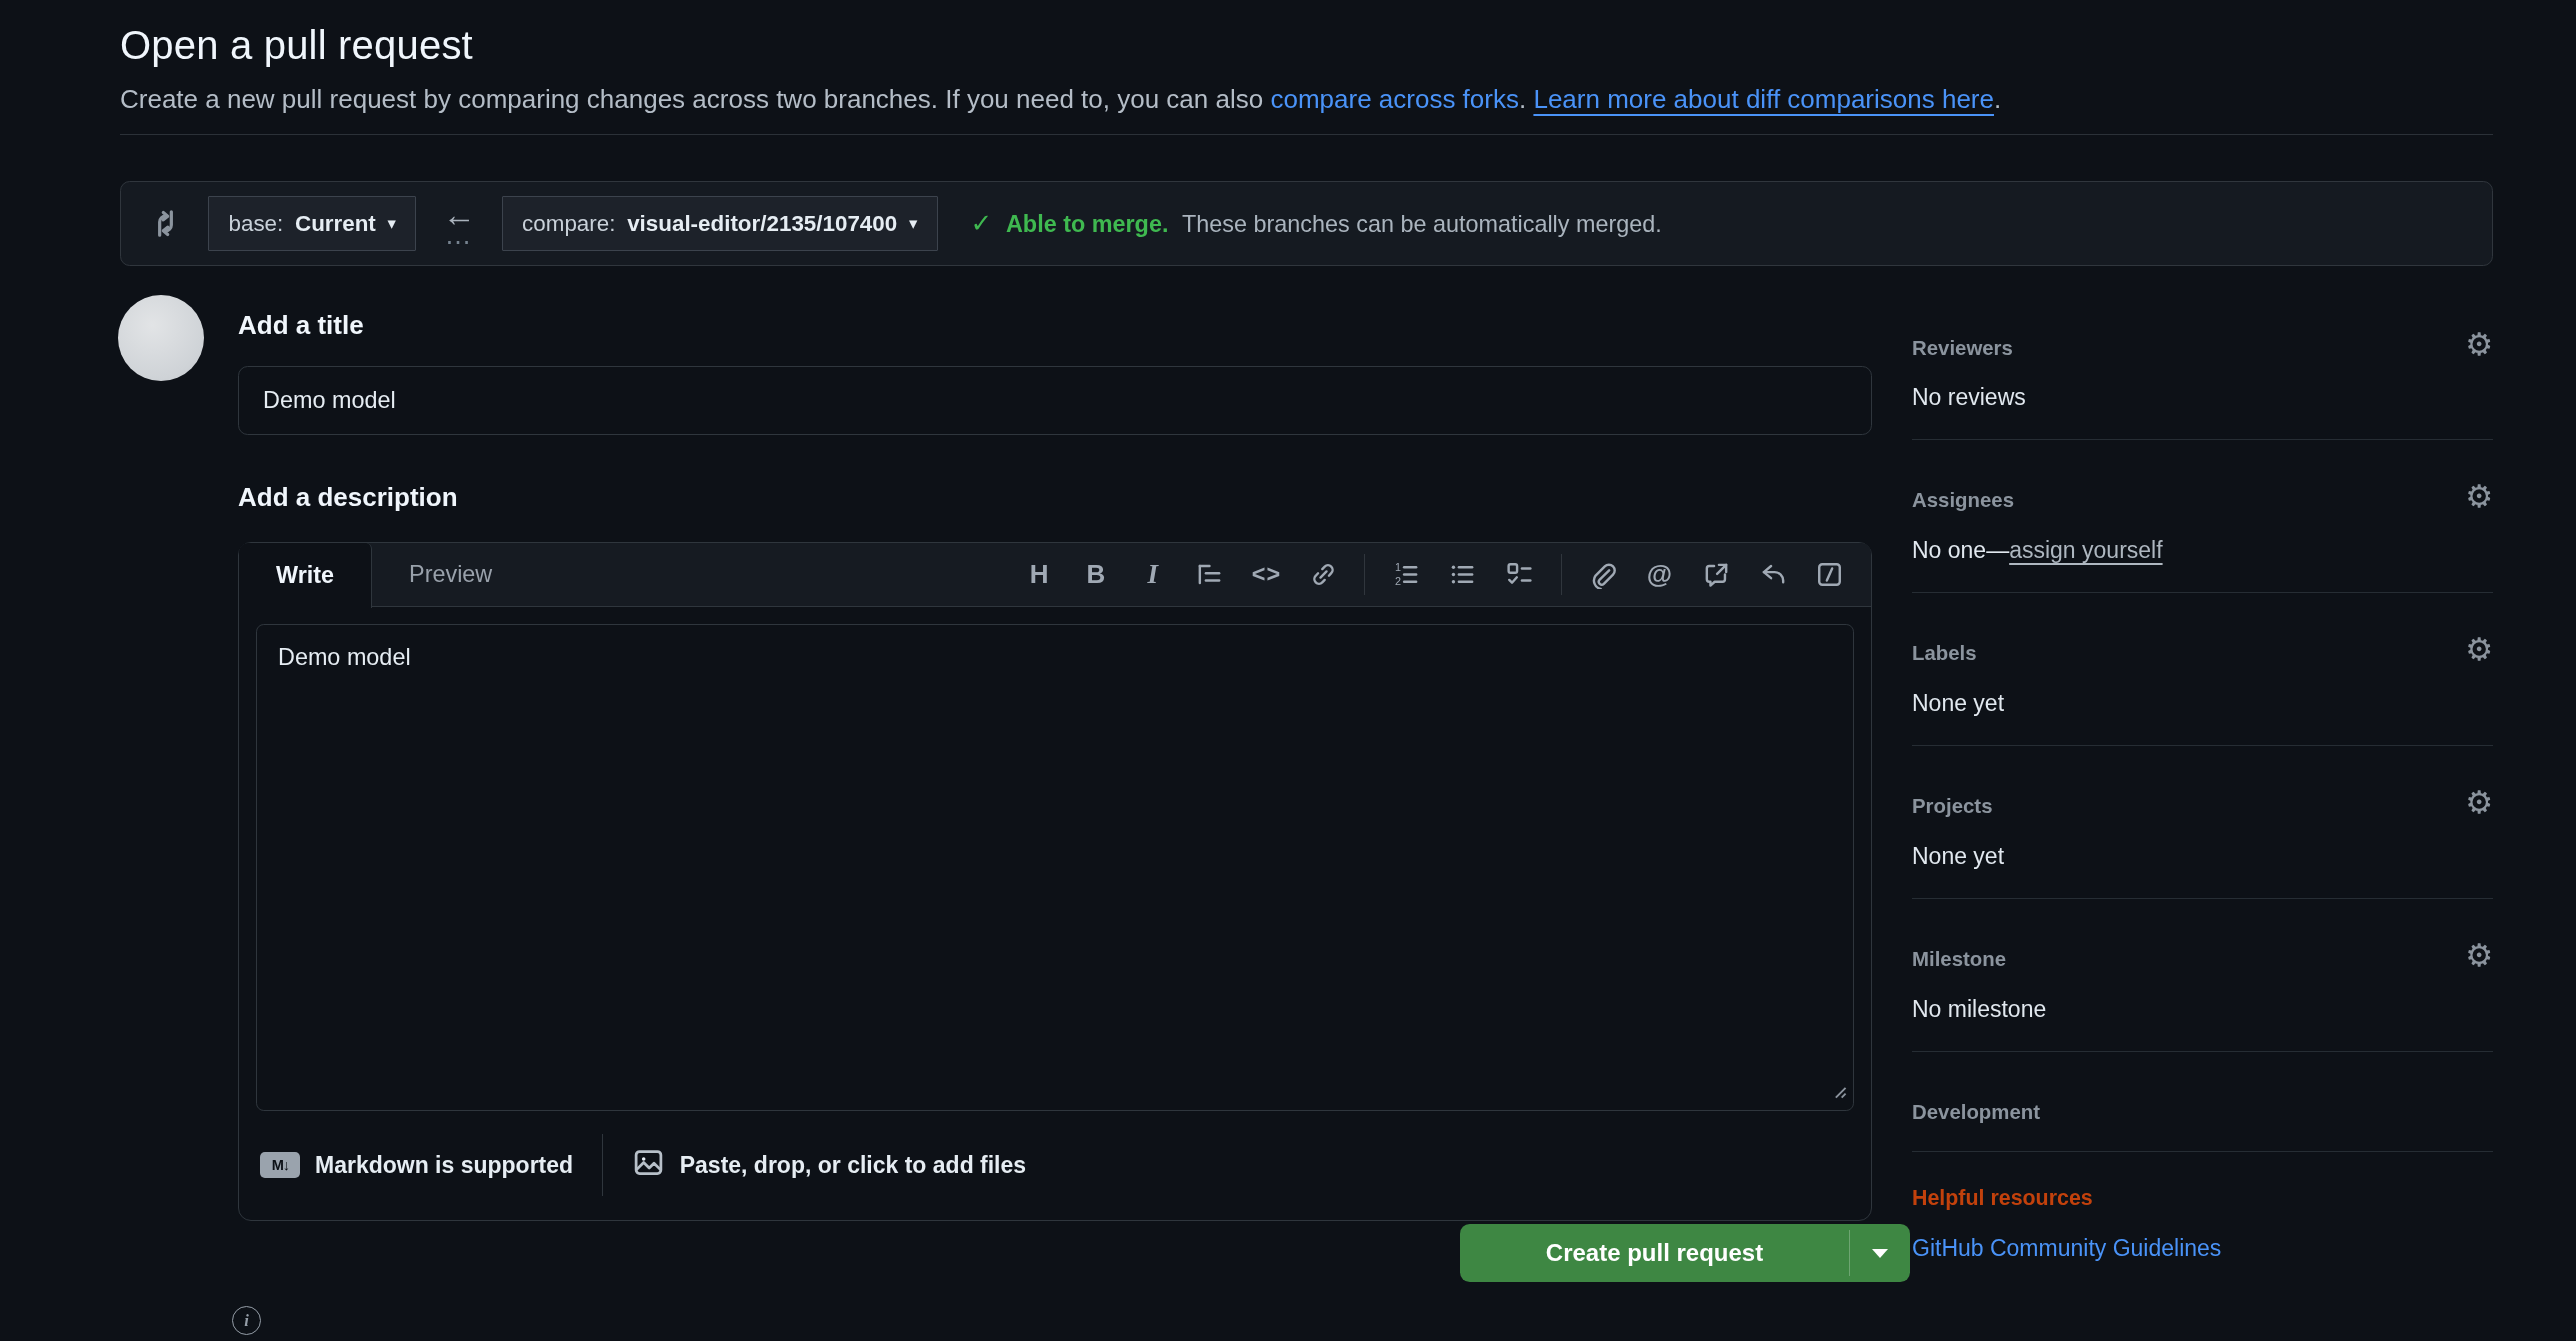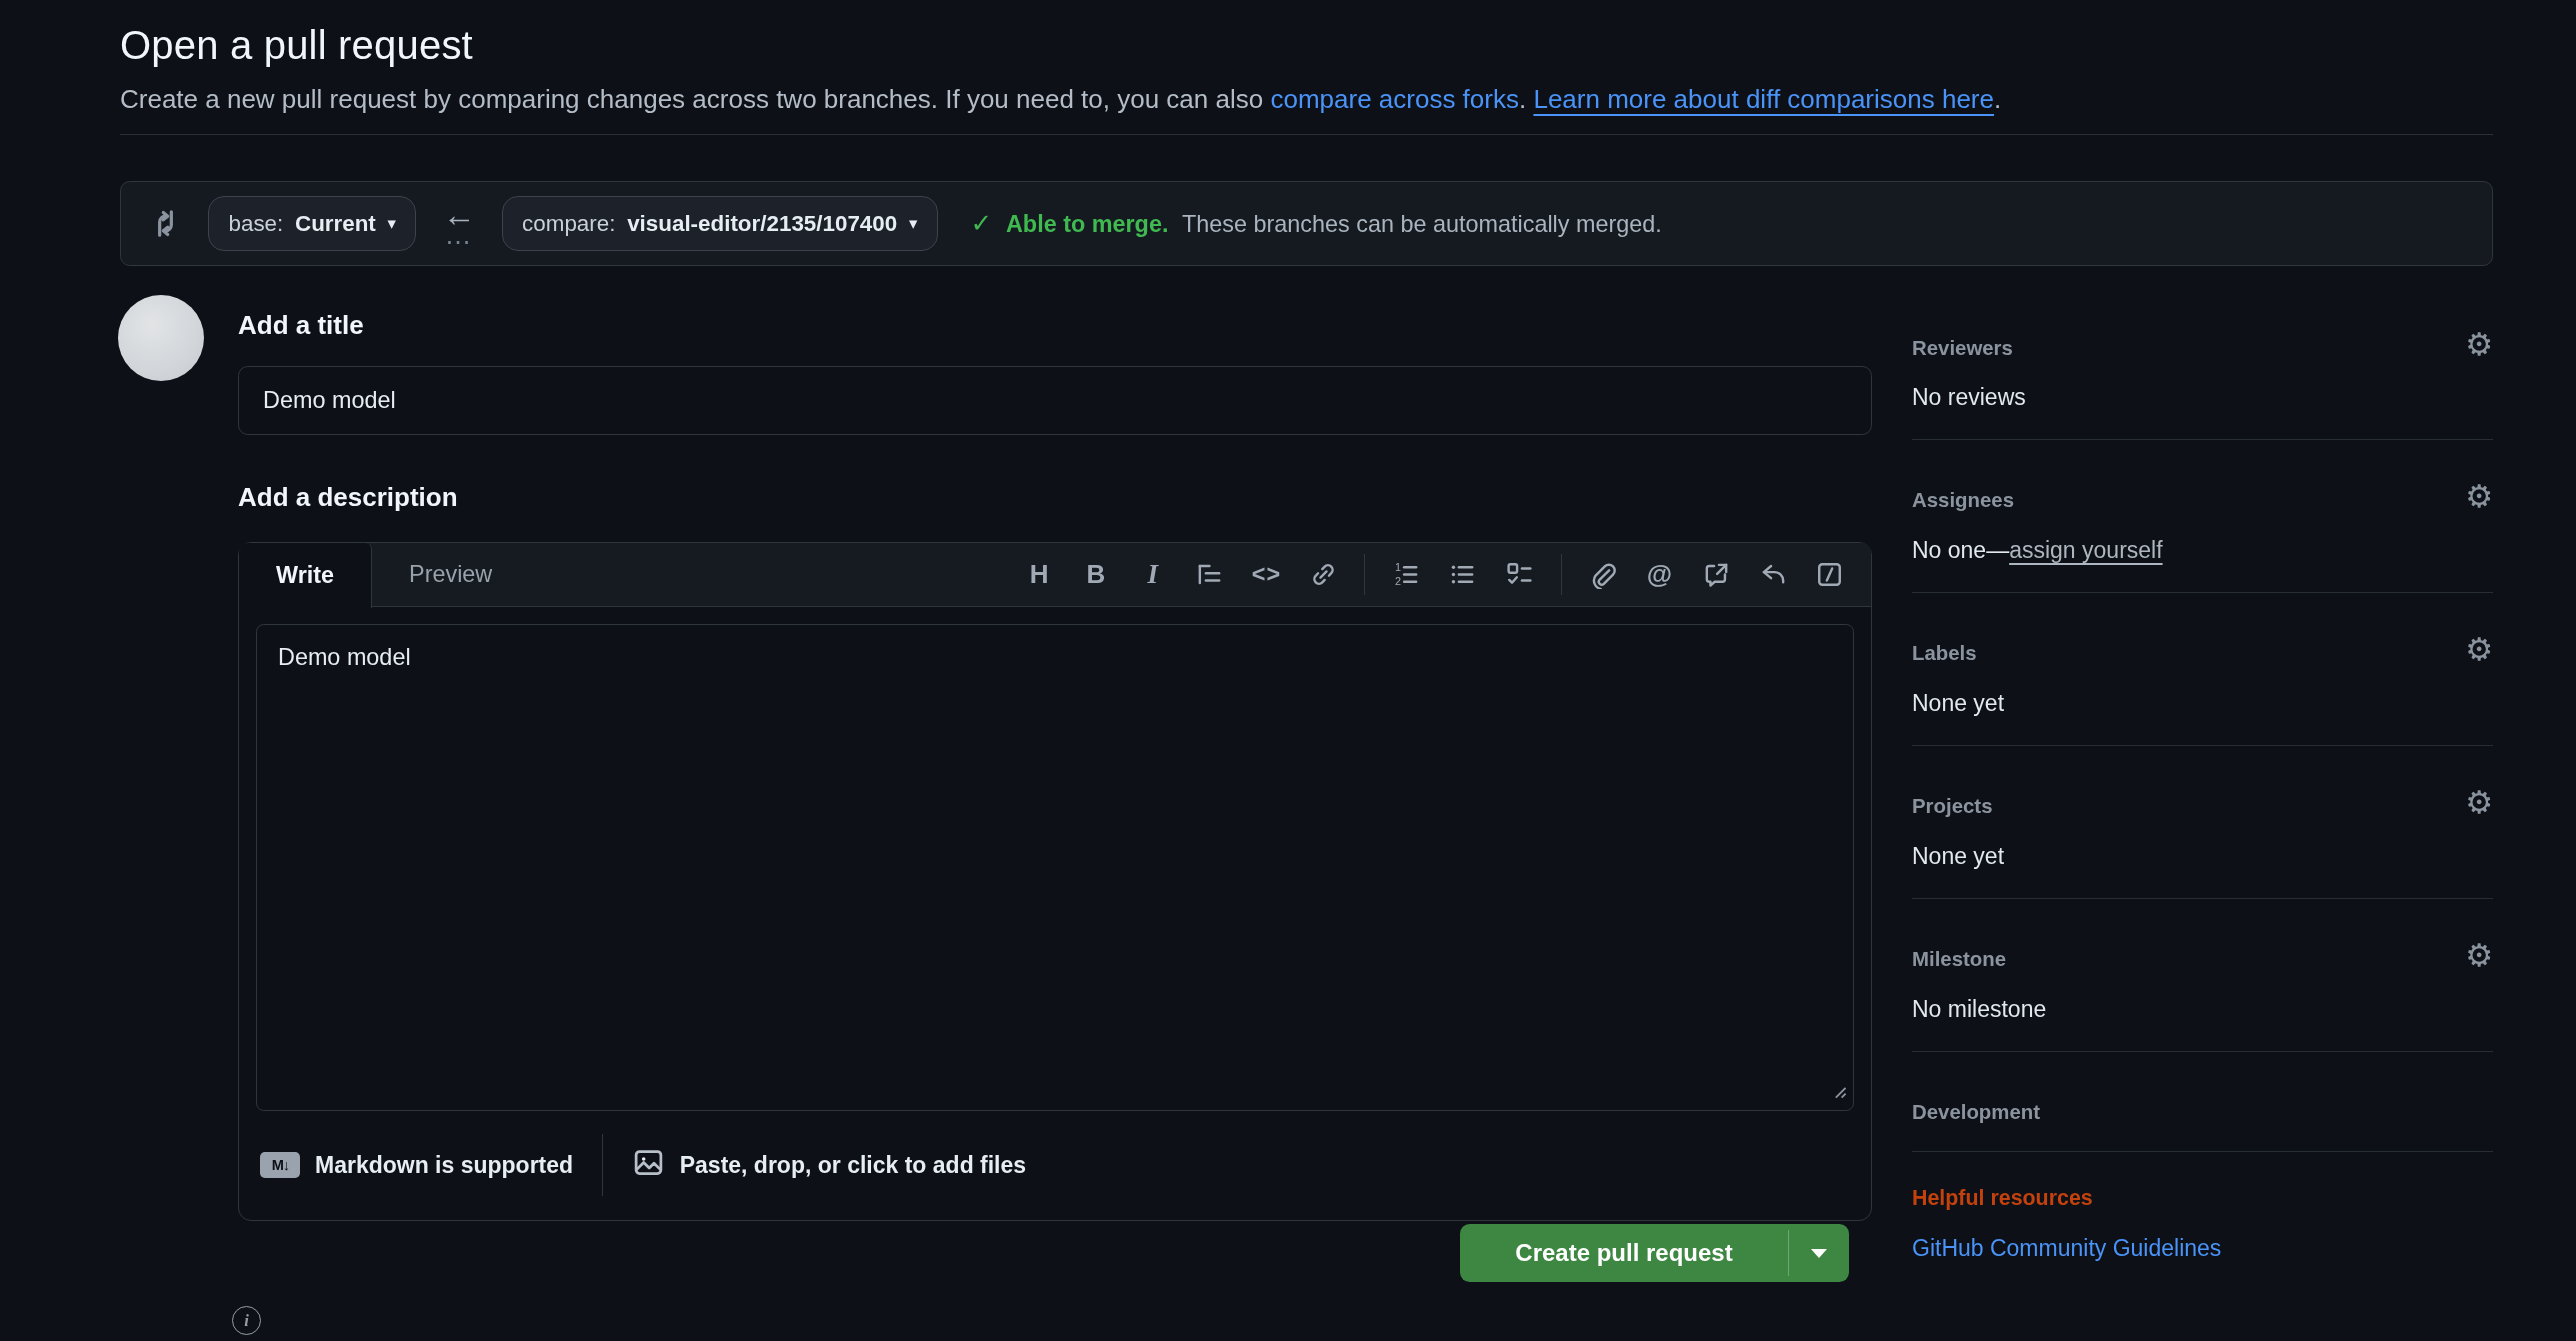--- a/index.html
+++ b/index.html
@@ -20,21 +20,21 @@
 
   
   .branch-bar {
     position:absolute; left:120px; top:181px; width:2373px; height:85px;
     background:#151a21; border:1px solid #30363d; border-radius:9.7px;
     display:flex; align-items:center; padding:0 27px; gap:25px;
   }
   .compare-glyph { flex:0 0 auto; display:flex; color:#8b949e; }
   .branch-btn {
     display:flex; align-items:center; gap:11.7px;
-    background:#1d222a; border:1px solid #3c434d; border-radius:16px;
+    background:#1d222a; border:1px solid #3c434d; border-radius:1px;
     padding:0 19.5px; height:55px; font-size:22.4px; color:#c9d1d9; cursor:pointer;
   }
   .branch-btn .branch-name { font-weight:700; color:#e6edf3; }
   .branch-btn .caret { font-size:16.6px; color:#e6edf3; margin-top:1.9px; }
   .range-marker { width:43px; text-align:center; line-height:1; margin:0 -3.9px; }
   .range-marker .arr { font-size:33px; color:#aab3bd; }
   .range-marker .dots { font-size:27px; color:#768390; margin-top:-9.7px; letter-spacing:1.9px; }
   .merge-status { display:flex; align-items:baseline; gap:13.6px; margin-left:7.8px; font-size:23.4px; }
   .merge-check { color:#3fb950; font-size:26px; }
   .merge-ok { color:#3fb950; font-weight:700; }
@@ -105,21 +105,21 @@
   .footer-item { display:flex; align-items:center; gap:14.6px; font-size:23px; font-weight:700; color:#e6edf3; cursor:pointer; }
   .md-badge {
     width:40px; height:26px; border-radius:4.9px; background:#9aa3ad; color:#0d1117;
     display:flex; align-items:center; justify-content:center; font-size:14.6px; font-weight:800; letter-spacing:-1px;
   }
   .footer-vsep { width:1px; height:62px; background:#2f363d; }
   .img-icon svg { stroke:#b7c0c9; fill:none; stroke-width:2; stroke-linecap:round; stroke-linejoin:round; }
 
   
   .create-btn {
-    position:absolute; left:1460px; top:1224px; width:389px; height:58px;
+    position:absolute; left:1460px; top:1224px; width:450px; height:58px;
     display:flex; border-radius:9.7px; overflow:hidden; background:#3e8743; cursor:pointer;
   }
   .create-btn .main { flex:1; display:flex; align-items:center; justify-content:center;
     font-size:24px; font-weight:700; color:#ffffff; }
   .create-btn .split { width:1px; background:rgba(255,255,255,.25); margin:5.8px 0; }
   .create-btn .dd { width:60px; display:flex; align-items:center; justify-content:center; }
   .dd-caret { width:0; height:0; border-left:8.8px solid transparent; border-right:8.8px solid transparent; border-top:9.7px solid #fff; }
 
   
   .bottom-note {

